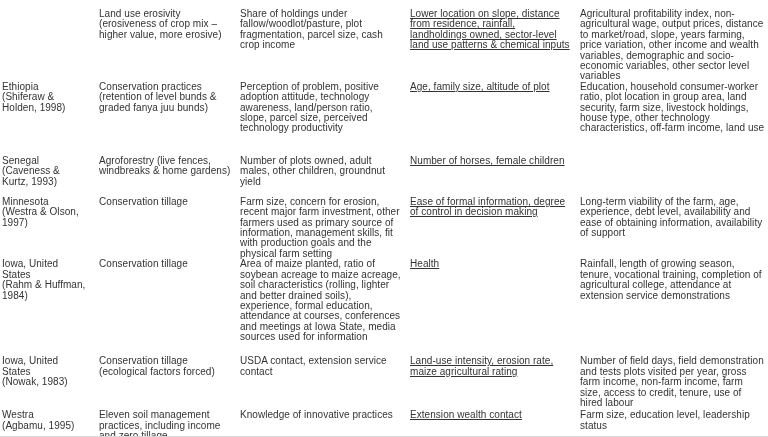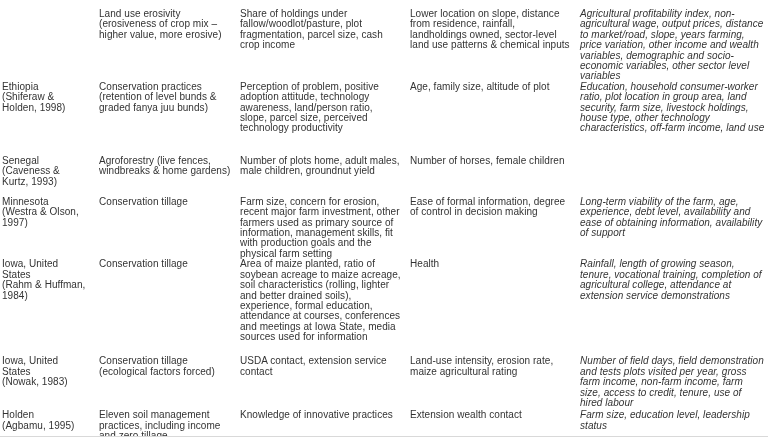--- a/index.html
+++ b/index.html
@@ -17,22 +17,22 @@
     vertical-align: top;
     font-size: 10px;
     line-height: 10.4px;
     letter-spacing: 0.05px;
     padding: 0 8px 0 2px;
     overflow: hidden;
   }
   td.c1 { padding-right: 8px; margin-top: 43px; }
   td.c2 { padding-right: 5px; }
   td.c3 { padding-right: 7px; }
-  td.c4 { padding-right: 7px; }
-  td.c5 { padding-right: 2px; font-style: italic; }
+  td.c4 { padding-right: 7px; text-decoration: underline; }
+  td.c5 { padding-right: 2px; }
   tr.r1 { height: 67px; }
   tr.r2 { height: 74px; }
   tr.r3 { height: 41px; }
   tr.r4 { height: 61px; }
   tr.r5 { height: 97px; }
   tr.r6 { height: 54px; }
   tr.r7 { height: 33px; }
   .loc, .cit { display: block; }
   .bottom-rule {
     position: absolute; left: 0; bottom: 0; width: 768px; height: 1px;
@@ -74,21 +74,21 @@
         <td class="c4">Age, family size, altitude of plot</td>
         <td class="c5">Education, household consumer-worker ratio, plot location in group area, land security, farm size, livestock holdings, house type, other technology characteristics, off-farm income, land use</td>
       </tr>
 
       <tr class="r3">
         <td class="c1">
           <span class="loc">Senegal</span>
           <span class="cit">(Caveness &amp; Kurtz, 1993)</span>
         </td>
         <td class="c2">Agroforestry (live fences, windbreaks &amp; home gardens)</td>
-        <td class="c3">Number of plots home, adult males, male children, groundnut yield</td>
+        <td class="c3">Number of plots owned, adult males, other children, groundnut yield</td>
         <td class="c4">Number of horses, female children</td>
         <td class="c5"></td>
       </tr>
 
       <tr class="r4">
         <td class="c1">
           <span class="loc">Minnesota</span>
           <span class="cit">(Westra &amp; Olson, 1997)</span>
         </td>
         <td class="c2">Conservation tillage</td>
@@ -114,21 +114,21 @@
           <span class="cit">(Nowak, 1983)</span>
         </td>
         <td class="c2">Conservation tillage (ecological factors forced)</td>
         <td class="c3">USDA contact, extension service contact</td>
         <td class="c4">Land-use intensity, erosion rate, maize agricultural rating</td>
         <td class="c5">Number of field days, field demonstration and tests plots visited per year, gross farm income, non-farm income, farm size, access to credit, tenure, use of hired labour</td>
       </tr>
 
       <tr class="r7">
         <td class="c1">
-          <span class="loc">Holden</span>
+          <span class="loc">Westra</span>
           <span class="cit">(Agbamu, 1995)</span>
         </td>
         <td class="c2">Eleven soil management practices, including income and zero tillage</td>
         <td class="c3">Knowledge of innovative practices</td>
         <td class="c4">Extension wealth contact</td>
         <td class="c5">Farm size, education level, leadership status</td>
       </tr>
 
     </tbody>
   </table>

